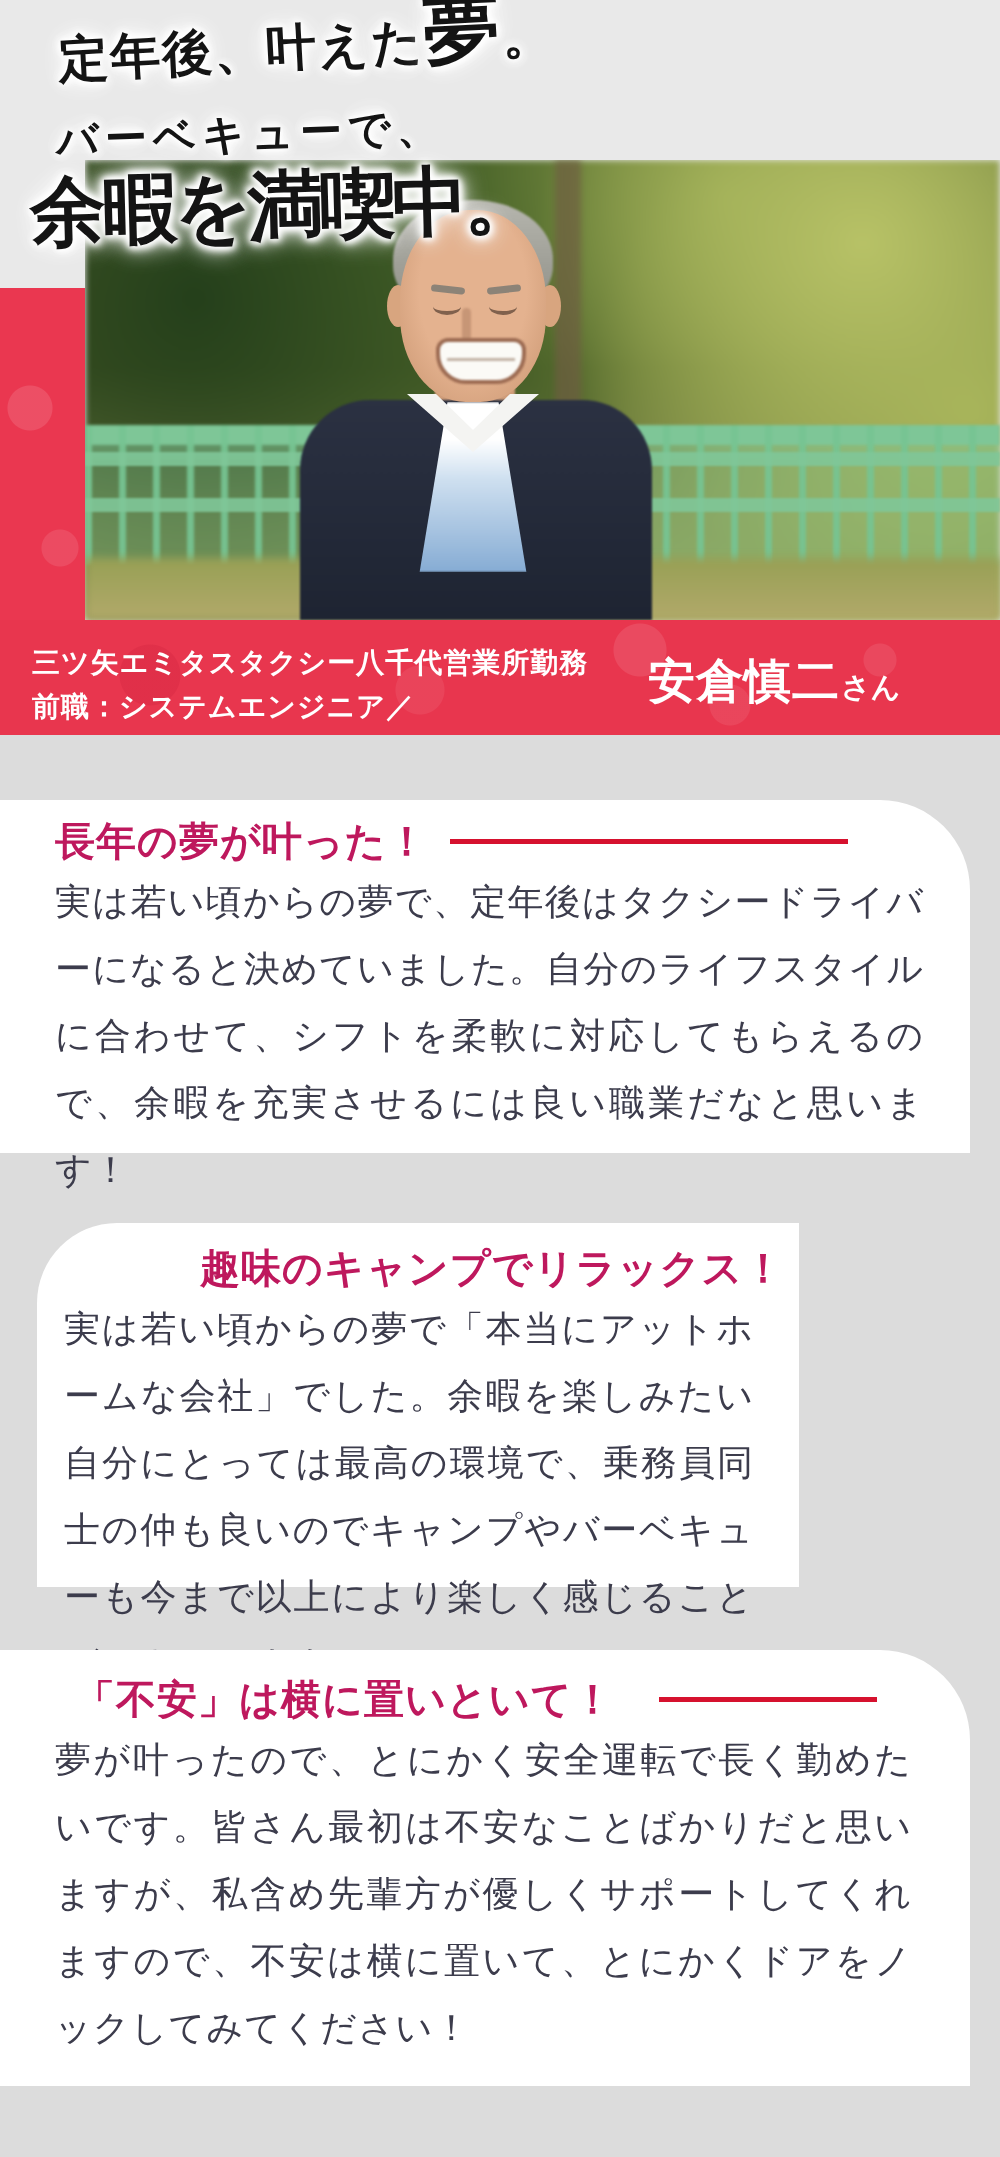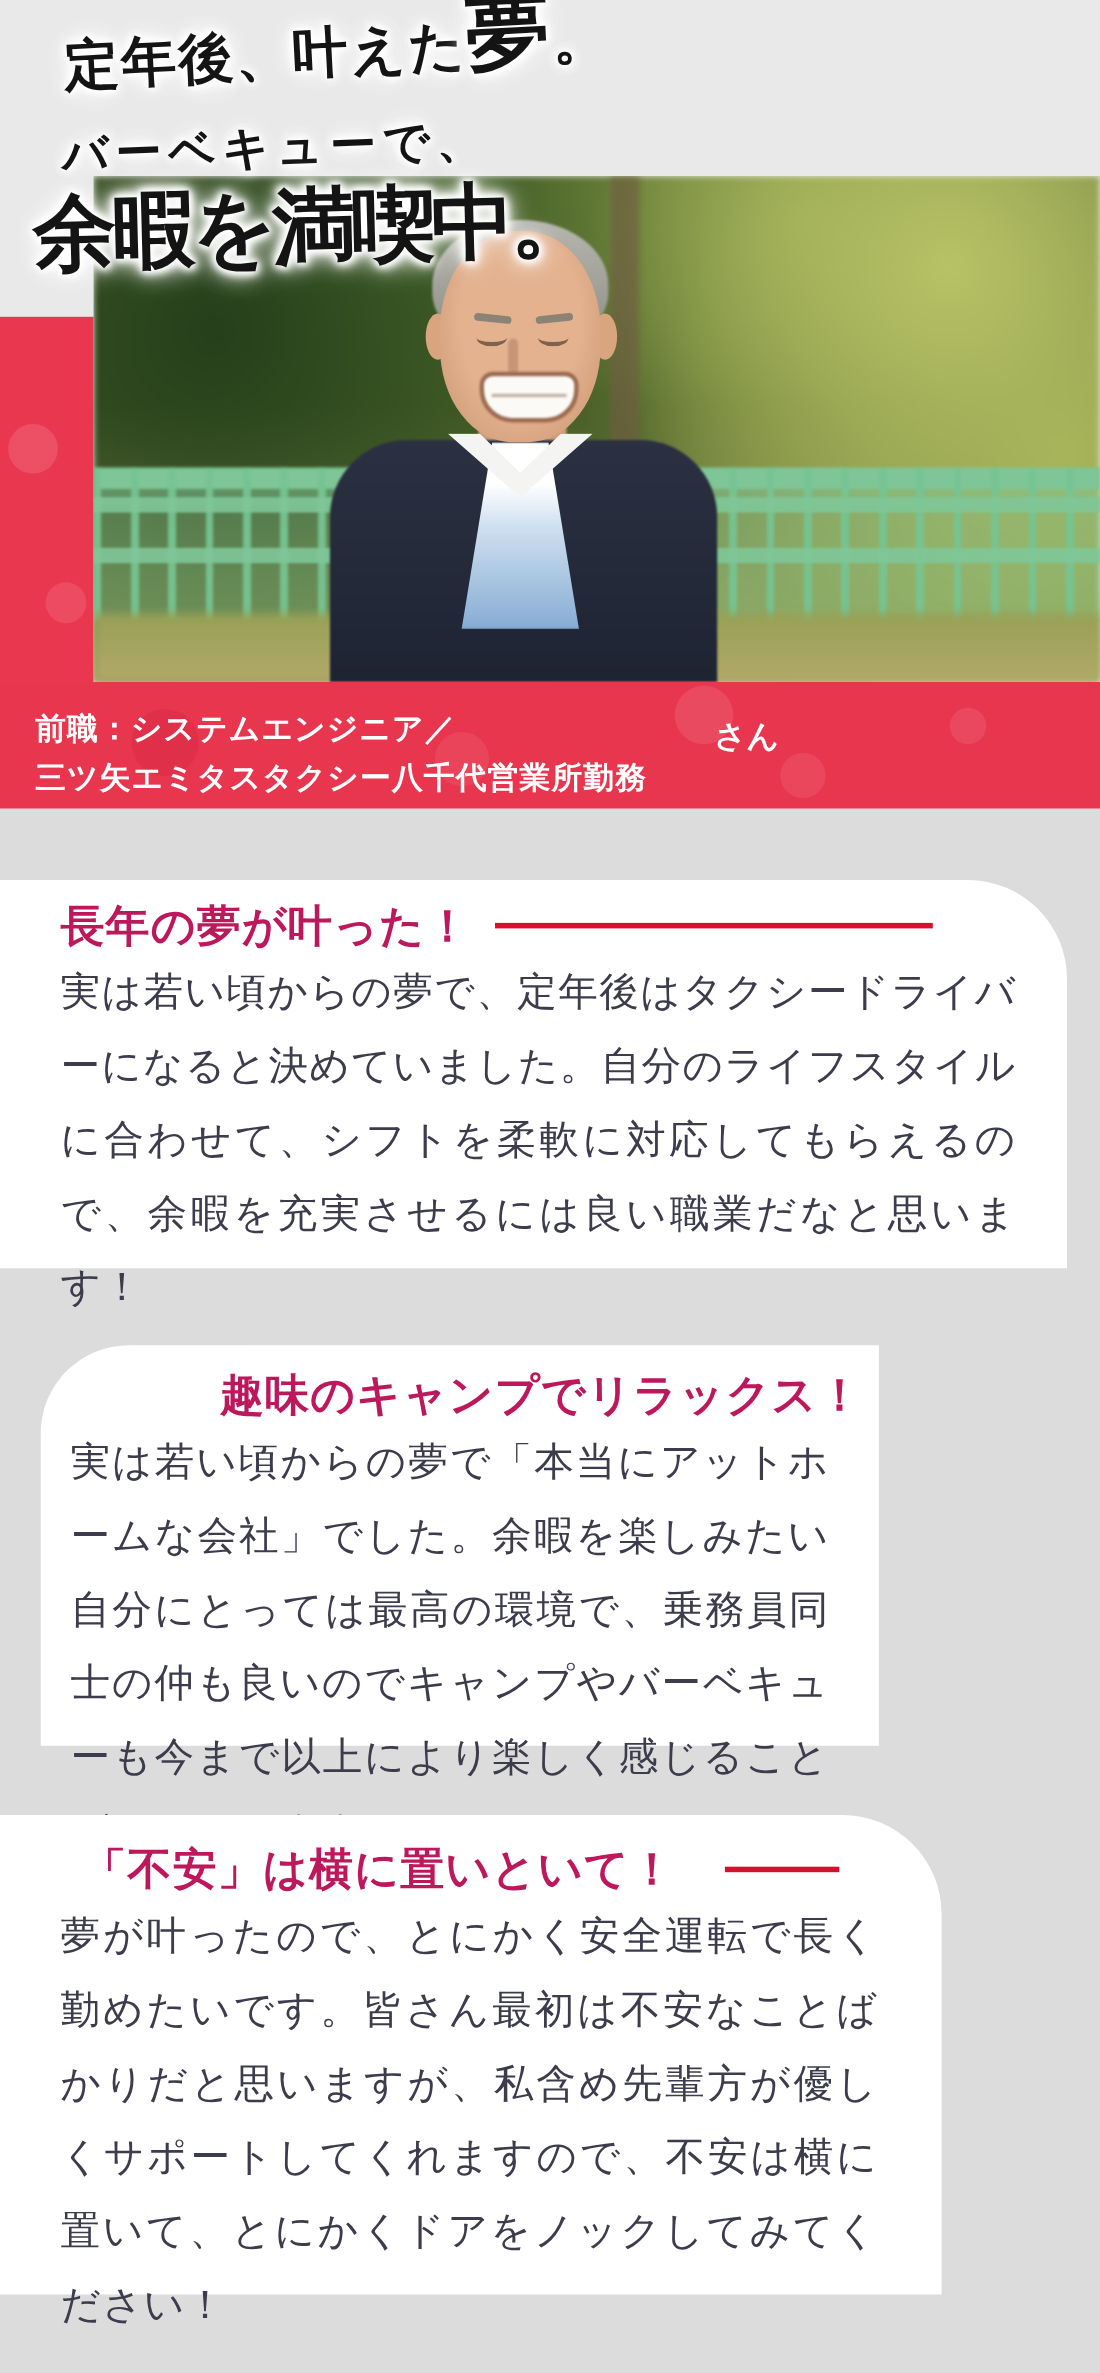--- a/index.html
+++ b/index.html
@@ -67,21 +67,21 @@
       radial-gradient(circle at 150px 55px,rgba(190,20,50,.18) 0 30px,transparent 31px);}
   .band-job{position:absolute;left:32px;top:21px;color:#fff;font-size:28px;line-height:44px;font-weight:600;letter-spacing:1px;}
   .band-name{position:absolute;left:648px;top:30px;color:#fff;display:flex;align-items:baseline;}
   .band-name .nm{font-size:47px;font-weight:700;letter-spacing:1px;}
   .band-name .sfx{font-size:29px;font-weight:600;margin-left:1px;}
 
   
   .card{position:absolute;background:#ffffff;}
   .card1{left:0;top:800px;width:970px;height:353px;border-radius:0 90px 0 0;}
   .card2{left:37px;top:1223px;width:762px;height:364px;border-radius:80px 0 0 0;}
-  .card3{left:0;top:1650px;width:856px;height:436px;border-radius:0 90px 0 0;}
+  .card3{left:0;top:1650px;width:970px;height:436px;border-radius:0 90px 0 0;}
   .card-head{display:flex;align-items:center;height:54px;}
   .card1 .card-head{margin:14px 0 0 55px;}
   .card2 .card-head{margin:18px 0 0 163px;}
   .card3 .card-head{margin:22px 0 0 75px;}
   .card-title{color:#be185d;font-size:40px;font-weight:700;letter-spacing:1px;white-space:nowrap;}
   .rule{height:5px;background:#d6112e;flex:1;}
   .card1 .rule{margin-left:22px;margin-right:122px;}
   .card2 .rule{margin-left:50px;margin-right:38px;}
   .card3 .rule{margin-left:45px;margin-right:93px;}
   .card-body{font-size:36px;line-height:67px;color:#3c3c4c;letter-spacing:1px;margin:0;text-align:justify;}
@@ -122,24 +122,25 @@
       </div>
     </div>
 
     <div class="hw hw1"><span>定年後、叶えた</span><span class="emph">夢</span><span>。</span></div>
     <div class="hw hw2">バーベキューで、</div>
     <div class="hw hw3">余暇を満喫中。</div>
   </div>
 
   <div class="band">
     <div class="band-job">
+      <div>三ツ矢エミタスタクシー八千代営業所勤務</div>
       <div>前職：システムエンジニア／</div>
-      <div>三ツ矢エミタスタクシー八千代営業所勤務</div>
     </div>
     <div class="band-name">
+      <span class="nm">安倉慎二</span>
       <span class="sfx">さん</span>
     </div>
   </div>
 
   <div class="card card1">
     <div class="card-head">
       <span class="card-title">長年の夢が叶った！</span>
       <span class="rule"></span>
     </div>
     <p class="card-body">実は若い頃からの夢で、定年後はタクシードライバーになると決めていました。自分のライフスタイルに合わせて、シフトを柔軟に対応してもらえるので、余暇を充実させるには良い職業だなと思います！</p>

